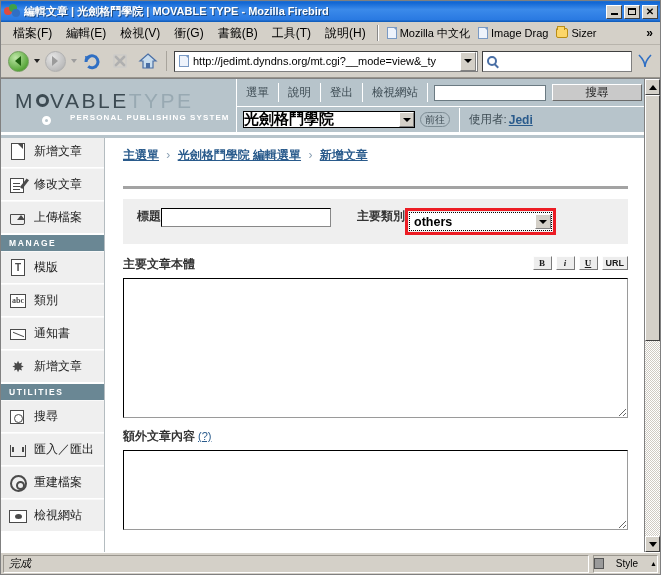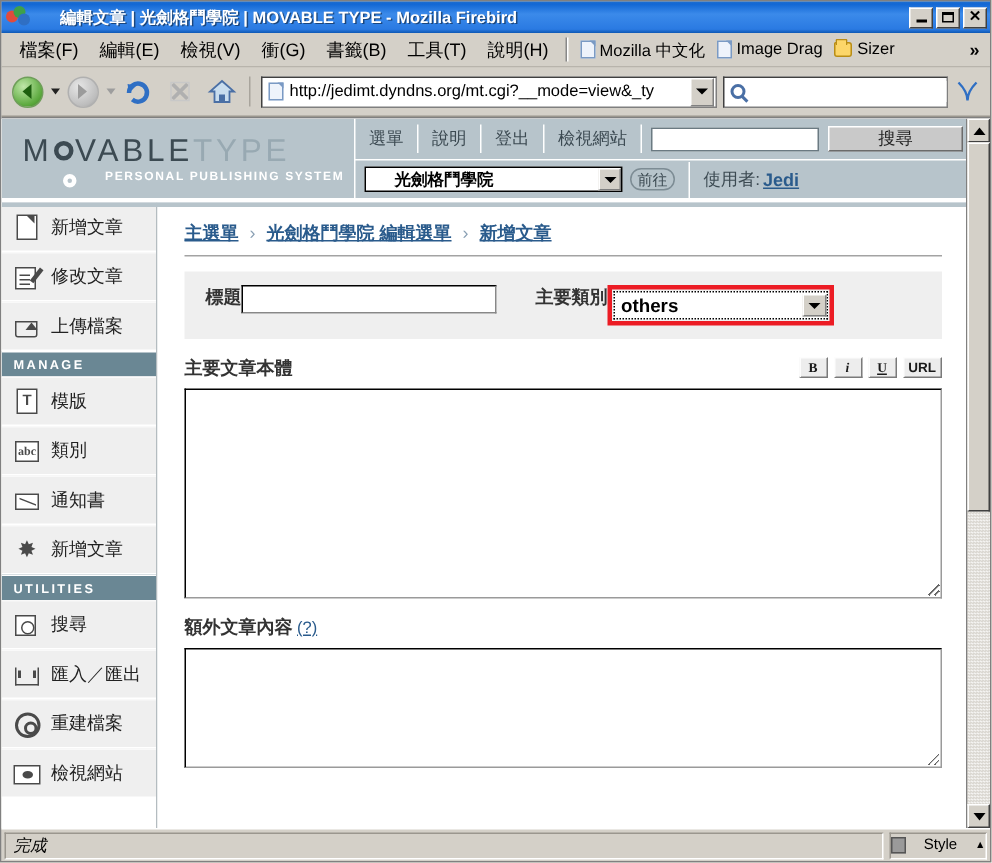--- a/index.html
+++ b/index.html
@@ -19,21 +19,20 @@
     display: flex; flex-direction: column;
   }
 
   
   .titlebar {
     height: 21px; flex: 0 0 21px;
     background: linear-gradient(to bottom, #1f6fd0 0%, #1267d4 8%, #3b8aea 40%, #2a7ae2 88%, #0d58b4 100%);
     display: flex; align-items: center;
     padding: 0 2px 0 3px;
     color: #ffffff;
-    gap: 16px;
   }
   .titlebar-icon {
     width: 16px; height: 16px; flex: 0 0 16px;
     position: relative; margin-right: 4px;
   }
   .tb-ball { position: absolute; border-radius: 50%; }
   .title-text {
     font-size: 11px; font-weight: bold;
     white-space: nowrap; overflow: hidden;
     text-shadow: 1px 1px 0 rgba(0,0,0,.45);
@@ -236,21 +235,21 @@
     display: flex; align-items: center; justify-content: center;
   }
   .hdr-row2 {
     flex: 1 1 auto; display: flex; align-items: center;
     border-left: 1px solid #ffffff; border-top: 1px solid #ffffff;
     padding-left: 6px;
   }
   .blog-select {
     width: 172px; height: 17px; background: #fff;
     border: 1px solid #000; display: flex; align-items: center;
-    font-size: 11px; font-weight: bold; padding-left: 19px; color: #000;
+    font-size: 15px; font-weight: bold; padding-left: 0; color: #000;
   }
   .blog-select .sel-arrow {
     margin-left: auto; width: 15px; height: 15px;
     background: #d4d0c8; border: 1px solid #fff;
     border-right-color:#808080; border-bottom-color:#808080;
     display: flex; align-items: center; justify-content: center;
   }
   .go-btn {
     margin-left: 5px; height: 15px; padding: 0 4px;
     border: 1px solid #7d8c94; border-radius: 8px;
@@ -322,21 +321,21 @@
 
   
   .main {
     flex: 1 1 auto; min-width: 0;
     padding: 12px 16px 0 18px;
     background: #ffffff;
     overflow: hidden;
   }
   .breadcrumb {
     font-size: 12px; font-weight: bold; color: #2a5b8c;
-    padding-bottom: 6px; border-bottom: 1px solid #a3a3a3;
+    padding-bottom: 22px; border-bottom: 3px solid #a3a3a3;
     white-space: nowrap;
   }
   .bc-link { color: #2a5b8c; text-decoration: underline; }
   .bc-sep { color: #8aa0b4; margin: 0 4px; font-weight: normal; }
   .bc-cur { color: #2a5b8c; text-decoration: underline; }
 
   .field-row {
     background: #efefef; display: flex;
     padding: 9px 0 9px 14px; margin-top: 10px;
     gap: 0;

